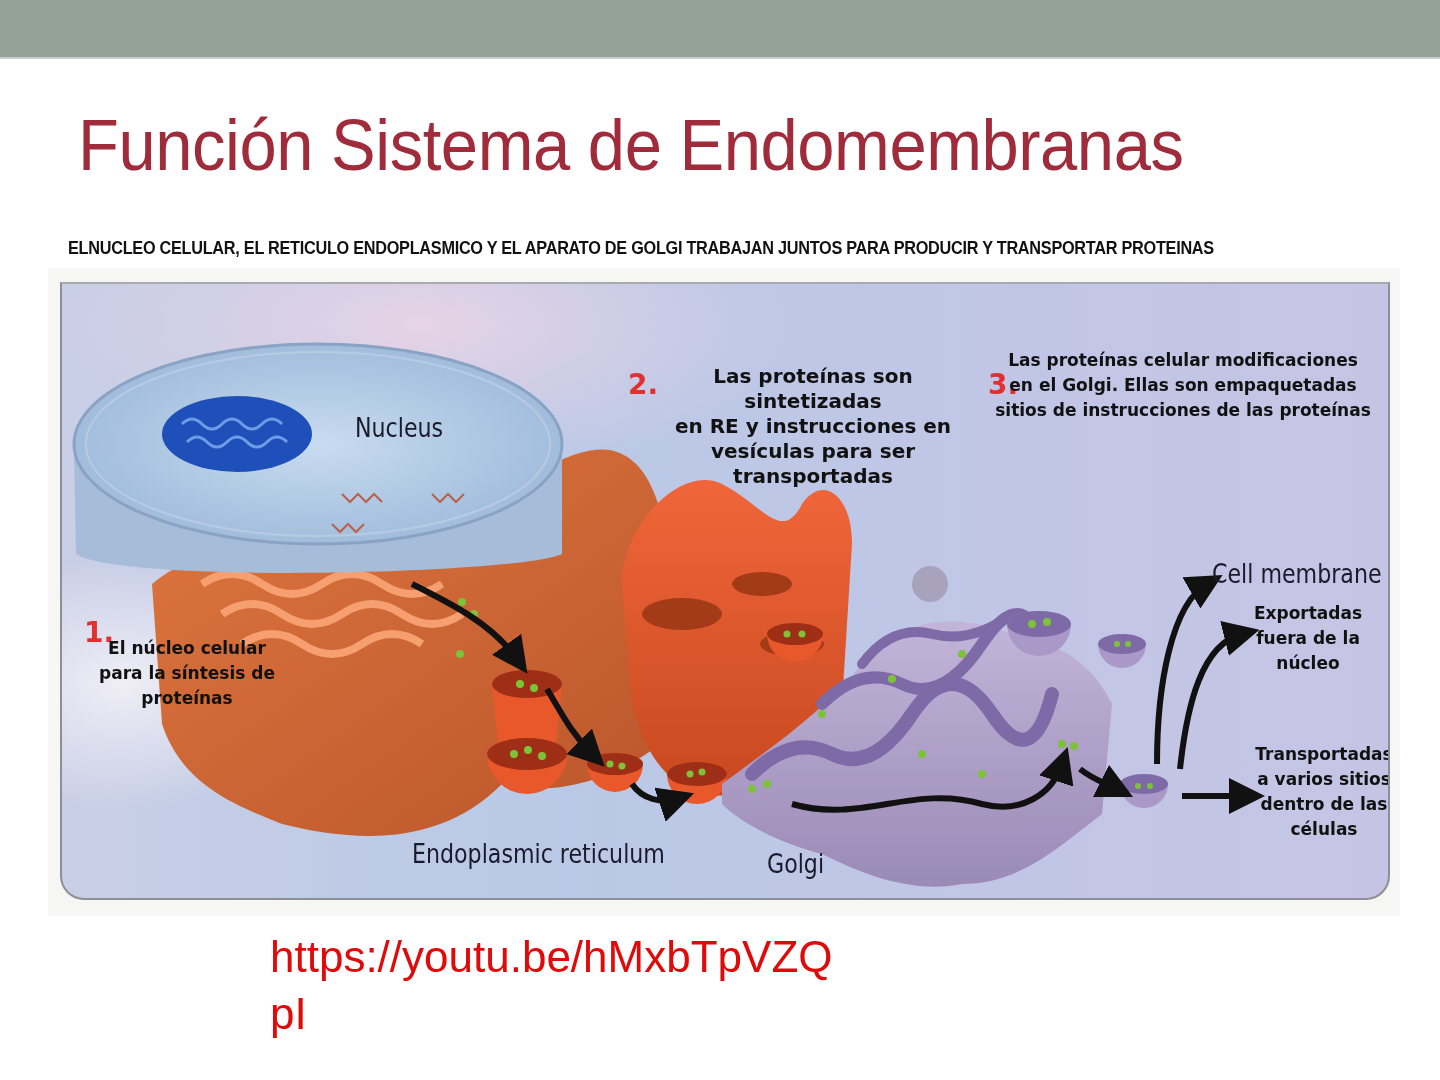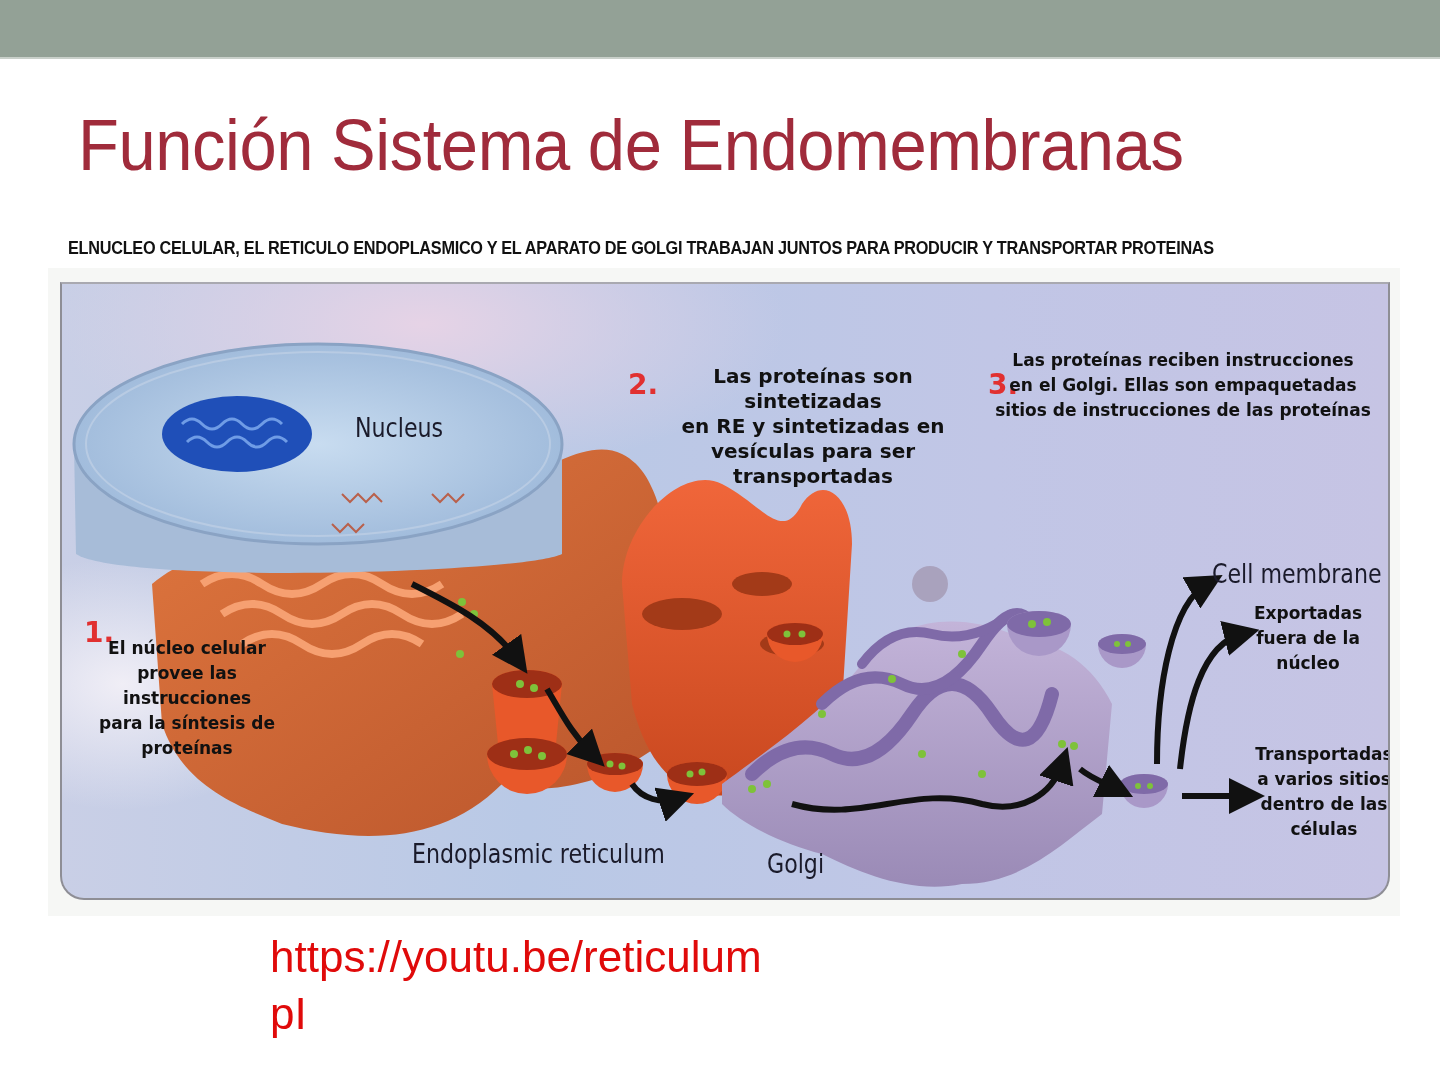--- a/index.html
+++ b/index.html
@@ -152,49 +152,48 @@
     </svg>
 
     <div class="struct-label" style="left:293px;top:128px;font-size:27px;">Nucleus</div>
     <div class="struct-label" style="left:350px;top:554px;font-size:27px;">Endoplasmic reticulum</div>
     <div class="struct-label" style="left:705px;top:564px;font-size:27px;">Golgi</div>
     <div class="struct-label" style="left:1150px;top:274px;font-size:27px;">Cell membrane</div>
 
     <div class="step-num" style="left:22px;top:332px;font-size:28px;">1.</div>
     <div class="label" style="left:10px;top:352px;width:230px;font-size:17px;line-height:25px;">
       <div>El núcleo celular</div>
-      <div>provee las instrucciones</div>
       <div>para la síntesis de</div>
       <div>proteínas</div>
     </div>
 
     <div class="step-num" style="left:566px;top:84px;font-size:28px;">2.</div>
     <div class="label" style="left:596px;top:80px;width:310px;font-size:20px;line-height:25px;">
       <div>Las proteínas son sintetizadas</div>
-      <div>en RE y sintetizadas en</div>
+      <div>en RE y instrucciones en</div>
       <div>vesículas para ser transportadas</div>
     </div>
 
     <div class="step-num" style="left:926px;top:84px;font-size:28px;">3.</div>
     <div class="label" style="left:926px;top:64px;width:390px;font-size:17px;line-height:25px;">
-      <div>Las proteínas reciben instrucciones</div>
+      <div>Las proteínas celular modificaciones</div>
       <div>en el Golgi. Ellas son empaquetadas</div>
       <div>sitios de instrucciones de las proteínas</div>
     </div>
 
     <div class="label" style="left:1186px;top:317px;width:120px;font-size:17px;line-height:25px;">
       <div>Exportadas</div>
       <div>fuera de la</div>
       <div>núcleo</div>
     </div>
     <div class="label" style="left:1176px;top:458px;width:140px;font-size:17px;line-height:25px;margin-left:16px;">
       <div>Transportadas</div>
       <div>a varios sitios</div>
       <div>dentro de las</div>
       <div>células</div>
     </div>
   </div>
 </div>
 
 <div class="link">
-  <div>https://youtu.be/reticulum</div>
+  <div>https://youtu.be/hMxbTpVZQ</div>
   <div>pI</div>
 </div>
 
 </body></html>

